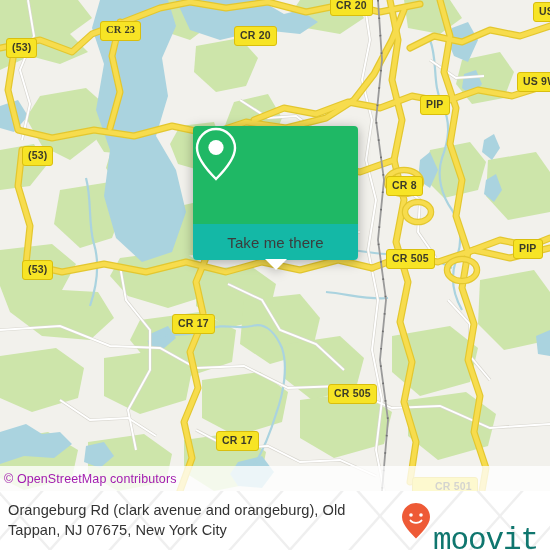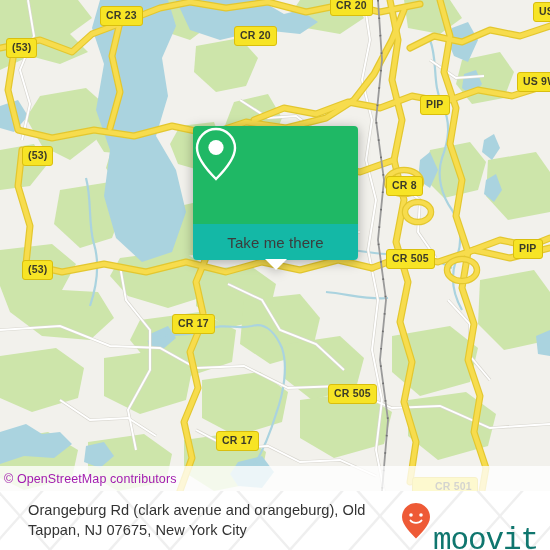--- a/index.html
+++ b/index.html
@@ -72,21 +72,21 @@
     position:absolute;left:0;top:491px;width:550px;height:59px;
     background:#ffffff;overflow:hidden;
   }
   #footer .wm{position:absolute;left:0;top:0;width:550px;height:59px;opacity:1;}
   #footer .inner{
     position:relative;display:flex;align-items:center;height:59px;
     justify-content:space-between;
   }
   #addr{
     font-size:14.6px;line-height:19.5px;color:#333333;
-    padding-left:28px;max-width:392px;letter-spacing:.05px;
+    padding-left:8px;max-width:392px;letter-spacing:.05px;
   }
   #logo{
     display:flex;align-items:center;padding-right:12px;gap:2px;
   }
   #logo .word{
     font-size:31px;color:#0f766e;letter-spacing:-1.1px;
     font-family:Liberation Mono, monospace;
     font-weight:normal;line-height:1;margin-top:40px;
   }
 </style>
@@ -231,21 +231,21 @@
         <ellipse cx="462" cy="270" rx="15" ry="11"></ellipse>
       </g>
 
       <g>
         <path d="M378,0 L382,60 L376,120 L384,180 L378,240 L386,300 L380,360 L388,420 L382,491" stroke="#9A9A9A" fill="none" stroke-width="1.8"></path>
         <path d="M378,0 L382,60 L376,120 L384,180 L378,240 L386,300 L380,360 L388,420 L382,491" stroke="#6f6f6f" fill="none" stroke-width="1.8" stroke-dasharray="1.5 16"></path>
       </g>
     </svg>
 
     <div id="shield-layer">
-        <div class="shield" style="left: 100px; top: 6px;">CR 23</div>
+        <div class="shield" style="left: 100px; top: 21px; font-family: Liberation Serif, serif;">CR 23</div>
         <div class="shield" style="left: 234px; top: 26px;">CR 20</div>
         <div class="shield" style="left: 330px; top: -4px;">CR 20</div>
         <div class="shield" style="left: 6px; top: 38px;">(53)</div>
         <div class="shield" style="left: 533px; top: 2px;">US</div>
         <div class="shield" style="left: 517px; top: 72px;">US 9W</div>
         <div class="shield" style="left: 420px; top: 95px;">PIP</div>
         <div class="shield" style="left: 22px; top: 146px;">(53)</div>
         <div class="shield" style="left: 386px; top: 176px; text-align: center;">CR 8</div>
         <div class="shield" style="left: 513px; top: 239px;">PIP</div>
         <div class="shield" style="left: 386px; top: 249px;">CR 505</div>

